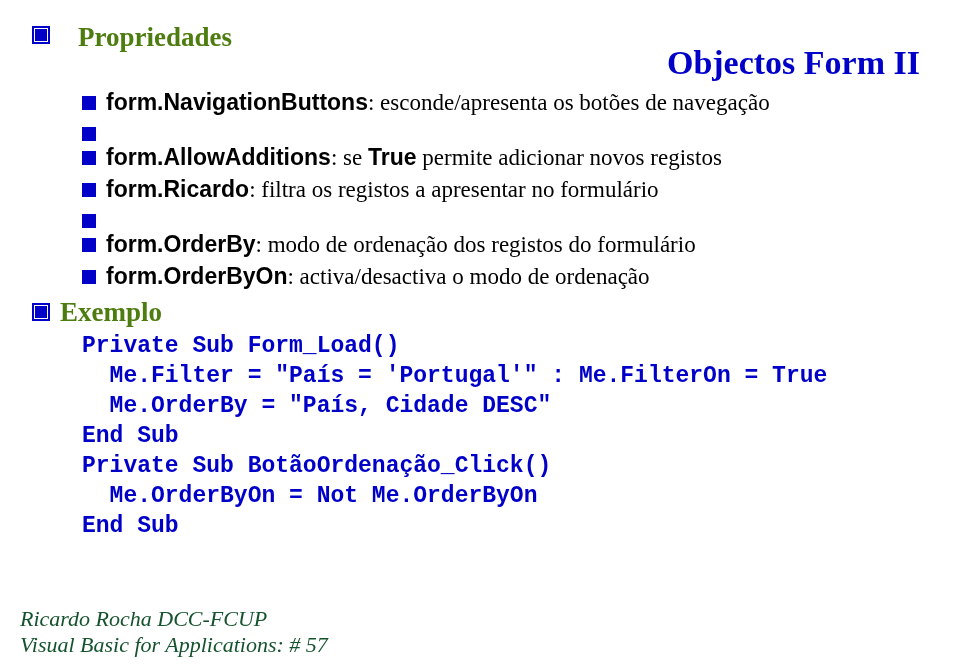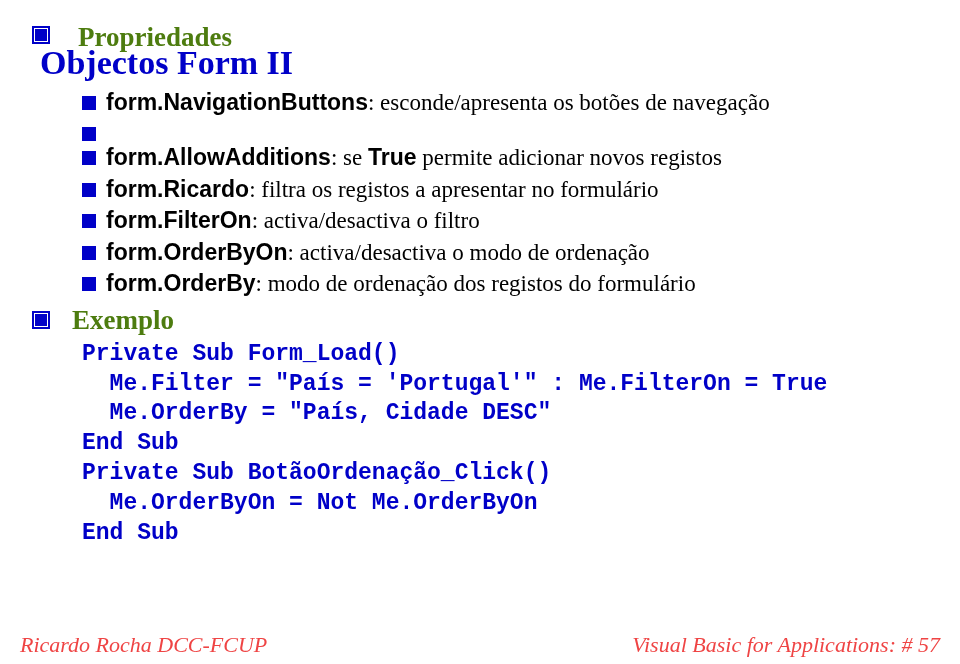--- a/index.html
+++ b/index.html
@@ -7,21 +7,21 @@
   body {
     background: #ffffff;
     font-family: "Times New Roman", Times, serif;
     position: relative;
     padding: 20px 40px 0 60px;
   }
   .title {
     color: #0000c8;
     font-size: 34px;
     font-weight: bold;
-    text-align: left;
+    text-align: right;
     margin-bottom: 6px;
     margin-left: -20px;
   }
   .section-label {
     color: #4d7c0f;
     font-size: 27px;
     font-weight: bold;
     position: absolute;
   }
   .propriedades { top: 22px; left: 78px; }
@@ -67,22 +67,23 @@
     margin-top: 4px;
   }
   .footer {
     position: absolute;
     bottom: 6px;
     left: 20px;
     right: 20px;
     display: flex;
     justify-content: space-between;
     font-style: italic;
-    color: #ef4444;
+    color: #14532d;
     font-size: 22px;
+    flex-direction: column;
   }
   .sec-row {
     display: flex;
     align-items: flex-start;
   }
 </style>
 </head>
 <body>
 
 <div class="sec-row">
@@ -103,35 +104,34 @@
     <div class="bullet-item">
       <div class="bullet-box"></div>
       <div class="bullet-text"><span class="tt">form.AllowAdditions</span><span>: se </span><span class="tt">True</span><span> permite adicionar novos registos</span></div>
     </div>
     <div class="bullet-item">
       <div class="bullet-box"></div>
       <div class="bullet-text"><span class="tt">form.Ricardo</span><span>: filtra os registos a apresentar no formulário</span></div>
     </div>
     <div class="bullet-item">
       <div class="bullet-box"></div>
-      <div class="bullet-text"><span class="tt">form.FilterOn</span><span>: activa/desactiva o filtro</span></div>
+    </div>
+    <div class="bullet-item">
+      <div class="bullet-box"></div>
+      <div class="bullet-text"><span class="tt">form.OrderBy</span><span>: modo de ordenação dos registos do formulário</span></div>
     </div>
     <div class="bullet-item">
       <div class="bullet-box"></div>
       <div class="bullet-text"><span class="tt">form.OrderByOn</span><span>: activa/desactiva o modo de ordenação</span></div>
     </div>
-    <div class="bullet-item">
-      <div class="bullet-box"></div>
-      <div class="bullet-text"><span class="tt">form.OrderBy</span><span>: modo de ordenação dos registos do formulário</span></div>
-    </div>
   </div>
 
 <div class="sec-row" style="margin-top:6px;">
   <div class="bullet-box big"></div>
-  <div class="section-label" style="position:static; margin-left:12px;">Exemplo</div>
+  <div class="section-label" style="position:static; margin-left:0;">Exemplo</div>
 </div>
 
 <div class="code-block">Private Sub Form_Load()
   Me.Filter = "País = 'Portugal'" : Me.FilterOn = True
   Me.OrderBy = "País, Cidade DESC"
 End Sub
 Private Sub BotãoOrdenação_Click()
   Me.OrderByOn = Not Me.OrderByOn
 End Sub</div>
 

